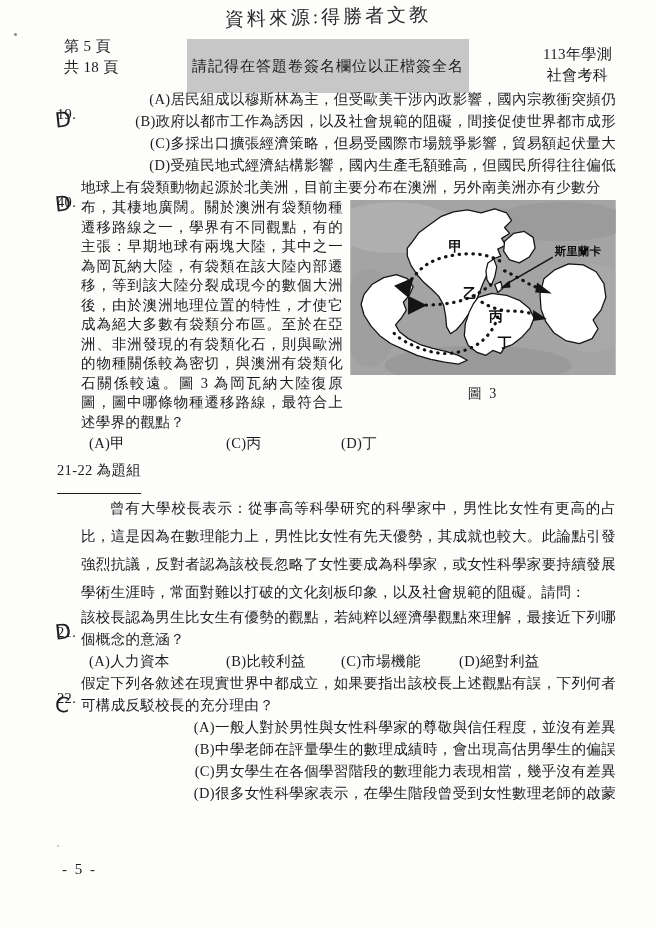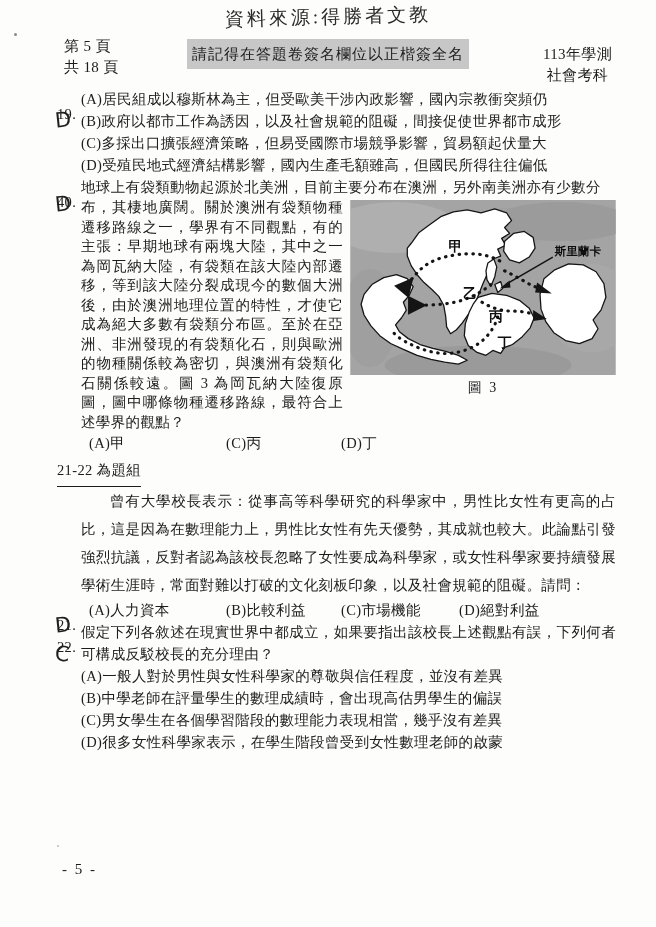--- a/index.html
+++ b/index.html
@@ -12,42 +12,42 @@
   
   .hw-source{
     position:absolute;top:2px;left:0;width:100%;text-align:center;
     font-size:19px;letter-spacing:3px;color:#2b2b2b;
     transform:rotate(-1.4deg);font-weight:500;line-height:30px;
   }
   .hdr-left{position:absolute;left:64px;top:36px;line-height:21px;font-size:15px;}
   .hdr-right{position:absolute;right:44px;top:44px;line-height:21px;font-size:15px;text-align:center;}
   .notice{
     position:absolute;left:50%;top:39px;transform:translateX(-50%);
-    background:#c7c7c7;padding:4px 5px;font-size:15px;letter-spacing:1px;white-space:nowrap;
+    background:#c7c7c7;padding:16px 5px;font-size:15px;letter-spacing:1px;white-space:nowrap;
   }
   
   .content{position:absolute;left:57px;top:88px;width:559px;}
   .question{position:relative;padding-left:24px;}
   .qnum{position:absolute;left:0;top:15px;}
   .stem{text-align:justify;}
-  .opt-line{display:block;}
+  .opt-line{display:block;text-align:right;}
   .opt-grid{display:grid;grid-template-columns:137px 115px 118px auto;padding-left:8px;clear:both;}
   .hw-mark{
     position:absolute;left:-2px;font-size:21px;color:#1f1f1f;
     font-family:"DejaVu Sans",sans-serif;transform:rotate(-6deg);line-height:20px;
   }
   .hw-mark.c{transform:rotate(6deg);}
   .group-title{margin-top:5px;font-weight:bold;}
-  .group-title span{display:inline-block;border-bottom:1.4px solid #1c1c1c;padding-bottom:5px;font-weight:normal;}
+  .group-title span{display:inline-block;border-bottom:1.4px solid #1c1c1c;padding-bottom:12px;font-weight:normal;}
   .group-intro{padding-left:24px;text-indent:2em;text-align:justify;line-height:28px;}
   
   .fig-wrap{text-align:justify;line-height:19.5px;}
   .figure{float:right;width:266px;margin:2px 0 2px 7px;text-align:center;}
   .figure svg{display:block;}
-  .fig-caption{font-size:14px;letter-spacing:2px;line-height:20px;margin-top:3px;}
+  .fig-caption{font-size:14px;letter-spacing:2px;line-height:20px;margin-top:9px;}
   
   .page-num{position:absolute;left:62px;top:858px;letter-spacing:2px;font-size:15px;}
   .speck{position:absolute;background:#8a8a8a;border-radius:50%;}
   .speck.s1{left:14px;top:33px;width:3px;height:3px;}
   .speck.s2{left:57px;top:845px;width:2px;height:2px;opacity:.6;}
 </style>
 </head>
 <body>
 
 <div class="page">
@@ -149,20 +149,21 @@
     </div>
 
     <div class="group-title">
       <span>21-22 為題組</span>
     </div>
     <div class="group-intro">曾有大學校長表示：從事高等科學研究的科學家中，男性比女性有更高的占比，這是因為在數理能力上，男性比女性有先天優勢，其成就也較大。此論點引發強烈抗議，反對者認為該校長忽略了女性要成為科學家，或女性科學家要持續發展學術生涯時，常面對難以打破的文化刻板印象，以及社會規範的阻礙。請問：</div>
 
     <div class="question">
       <span class="qnum">21.</span>
       <span class="hw-mark" style="top:16px;">D</span>
+      <div class="stem">該校長認為男生比女生有優勢的觀點，若純粹以經濟學觀點來理解，最接近下列哪個概念的意涵？</div>
       <div class="opt-grid">
         <span>(A)人力資本</span>
         <span>(B)比較利益</span>
         <span>(C)市場機能</span>
         <span>(D)絕對利益</span>
       </div>
     </div>
 
     <div class="question">
       <span class="qnum">22.</span>

